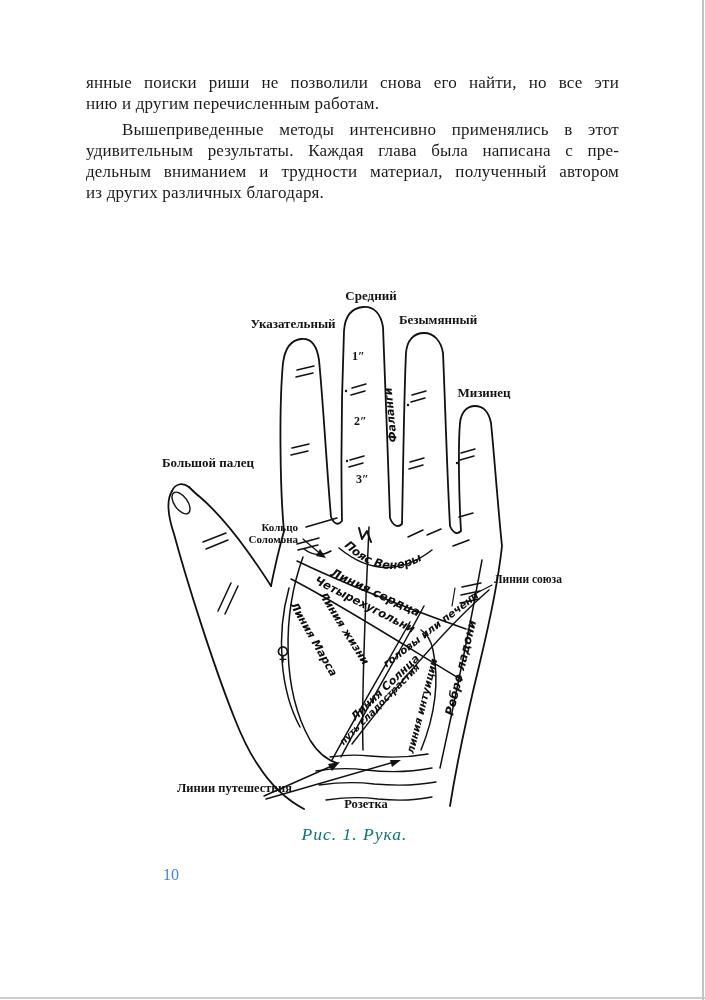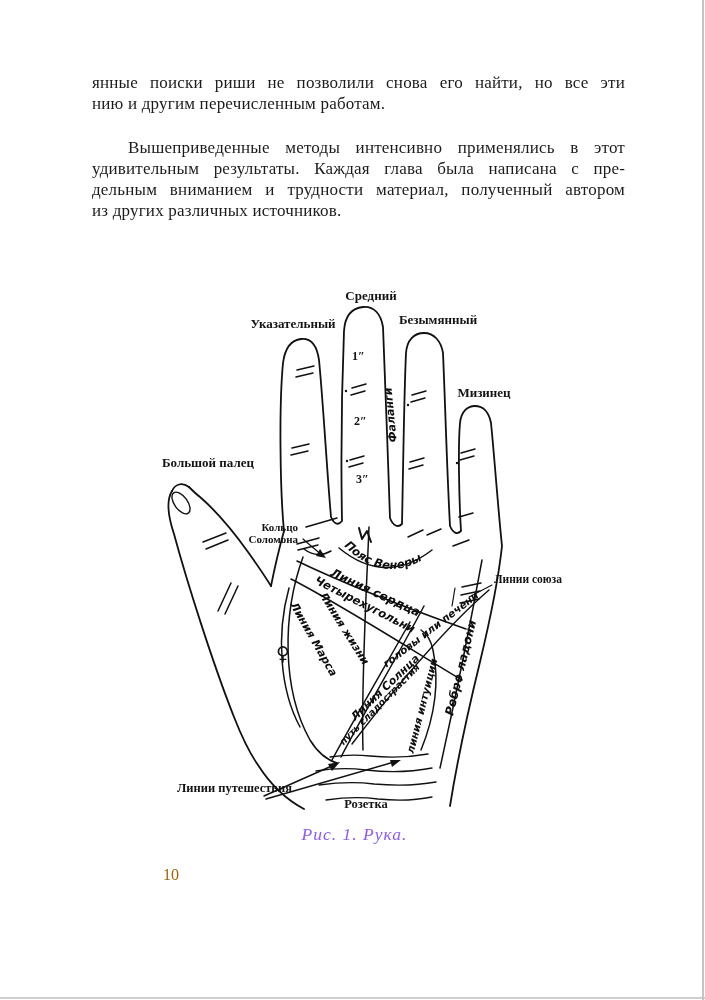--- a/index.html
+++ b/index.html
@@ -4,57 +4,57 @@
 <style>
   html,body { margin:0; padding:0; background:#ffffff; }
   .page {
     position:relative; width:705px; height:1000px; background:#ffffff;
     overflow:hidden; font-family:"Liberation Serif", serif; color:#1c1c1c;
   }
   .edge-r { position:absolute; top:0; right:1px; width:2px; height:100%; background:#b5b5b5; opacity:.8; }
   .edge-b { position:absolute; left:0; bottom:1px; width:100%; height:2px; background:#c3c3c3; opacity:.8; }
 
   .textblock {
-    position:absolute; left:92px; top:72px; width:533px;
+    position:absolute; left:86px; top:72px; width:533px;
     font-size:17px; line-height:21px; letter-spacing:.2px; color:#1b1b1b;
   }
   .ln       { text-align:justify; text-align-last:justify; white-space:normal; }
   .ln-last  { text-align:left; }
   .indent   { text-indent:36px; }
-  .para2    { margin-top:23px; }
+  .para2    { margin-top:5px; }
 
   .fig { position:absolute; left:140px; top:283px; }
 
   .lbl-p  { font-family:"Liberation Serif", serif; font-weight:bold; fill:#141414; }
   .lbl-h  { font-family:"DejaVu Sans", sans-serif; font-style:italic; font-weight:bold; fill:#0e0e0e; }
 
   .caption {
     position:absolute; left:88px; top:824px; width:533px; text-align:center;
-    font-style:italic; font-size:17.5px; letter-spacing:1px; color:#8b5cf6;
+    font-style:italic; font-size:17.5px; letter-spacing:1px; color:#0f766e;
   }
   .pagenum {
-    position:absolute; left:163px; top:866px; font-size:16px; color:#a16207;
+    position:absolute; left:163px; top:866px; font-size:16px; color:#3b82f6;
   }
   .ink   { stroke:#111; fill:none; stroke-linecap:round; stroke-linejoin:round; }
 </style>
 </head>
 <body>
 
 <div class="page">
   <div class="edge-r"></div>
   <div class="edge-b"></div>
 
   <div class="textblock">
     <div class="ln">янные поиски риши не позволили снова его найти, но все эти</div>
     <div class="ln-last">нию и другим перечисленным работам.</div>
     <div class="para2">
       <div class="ln indent">Вышеприведенные методы интенсивно применялись в этот</div>
       <div class="ln">удивительным результаты. Каждая глава была написана с пре-</div>
       <div class="ln">дельным вниманием и трудности материал, полученный автором</div>
-      <div class="ln-last">из других различных источников.</div>
+      <div class="ln-last">из других различных благодаря.</div>
     </div>
   </div>
 
   <svg class="fig" width="440" height="540" viewBox="140 283 440 540" xmlns="http://www.w3.org/2000/svg">
 
     <defs>
       <path id="tp-pv" d="M 341 543 Q 386 590 434 552"></path>
       <path id="tp-heart" d="M 324 573 L 436 625"></path>
       <path id="tp-quad" d="M 312 582 L 414 634"></path>
       <path id="tp-life" d="M 318 593 L 366 670"></path>

